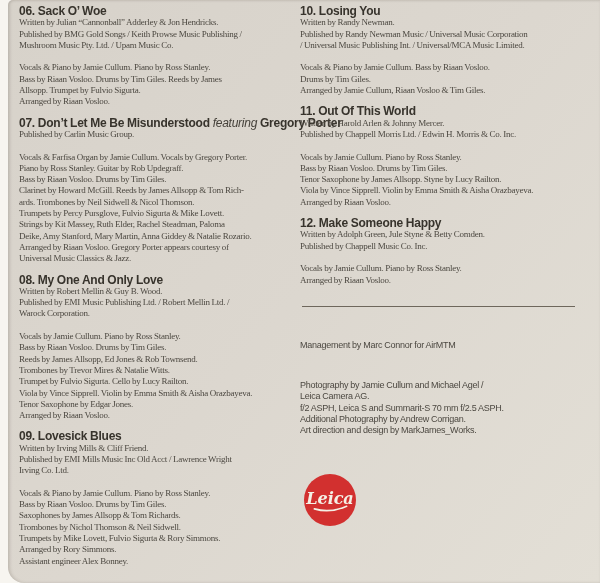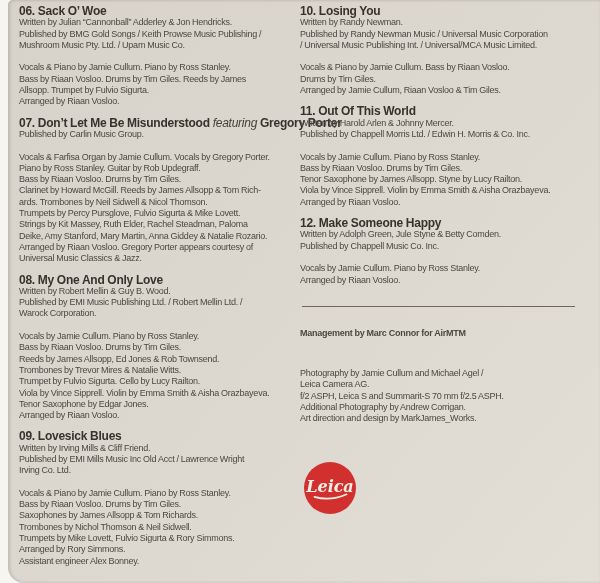--- a/index.html
+++ b/index.html
@@ -37,30 +37,30 @@
     font-weight: bold;
     color: #37332c;
     white-space: nowrap;
   }
   .track-title .feat {
     font-style: italic;
     font-weight: normal;
     color: #45413a;
     margin-top: 37px;
   }
-  .block { margin: 0 0 11.3px 0; line-height: 11.3px; }
+  .block { margin: 0 0 11.3px 0; line-height: 11.3px; font-family: Liberation Serif, serif; }
   .block:last-child { margin-bottom: 0; }
   .line { display: block; white-space: nowrap; }
   .divider {
     border: none;
     border-top: 1px solid #6e675c;
     margin: 20px 0 0 2px;
     width: 273px;
   }
-  .footer-block { margin-top: 21px; line-height: 11.3px; font-weight: bold; }
+  .footer-block { margin-top: 33px; line-height: 11.3px; }
   .photo-block  { margin-top: 29px; line-height: 11.3px; }
   .leica-logo {
     margin: 37px 0 0 4px;
     width: 52px; height: 52px;
   }
 </style>
 </head>
 <body>
 
 <div class="paper">

